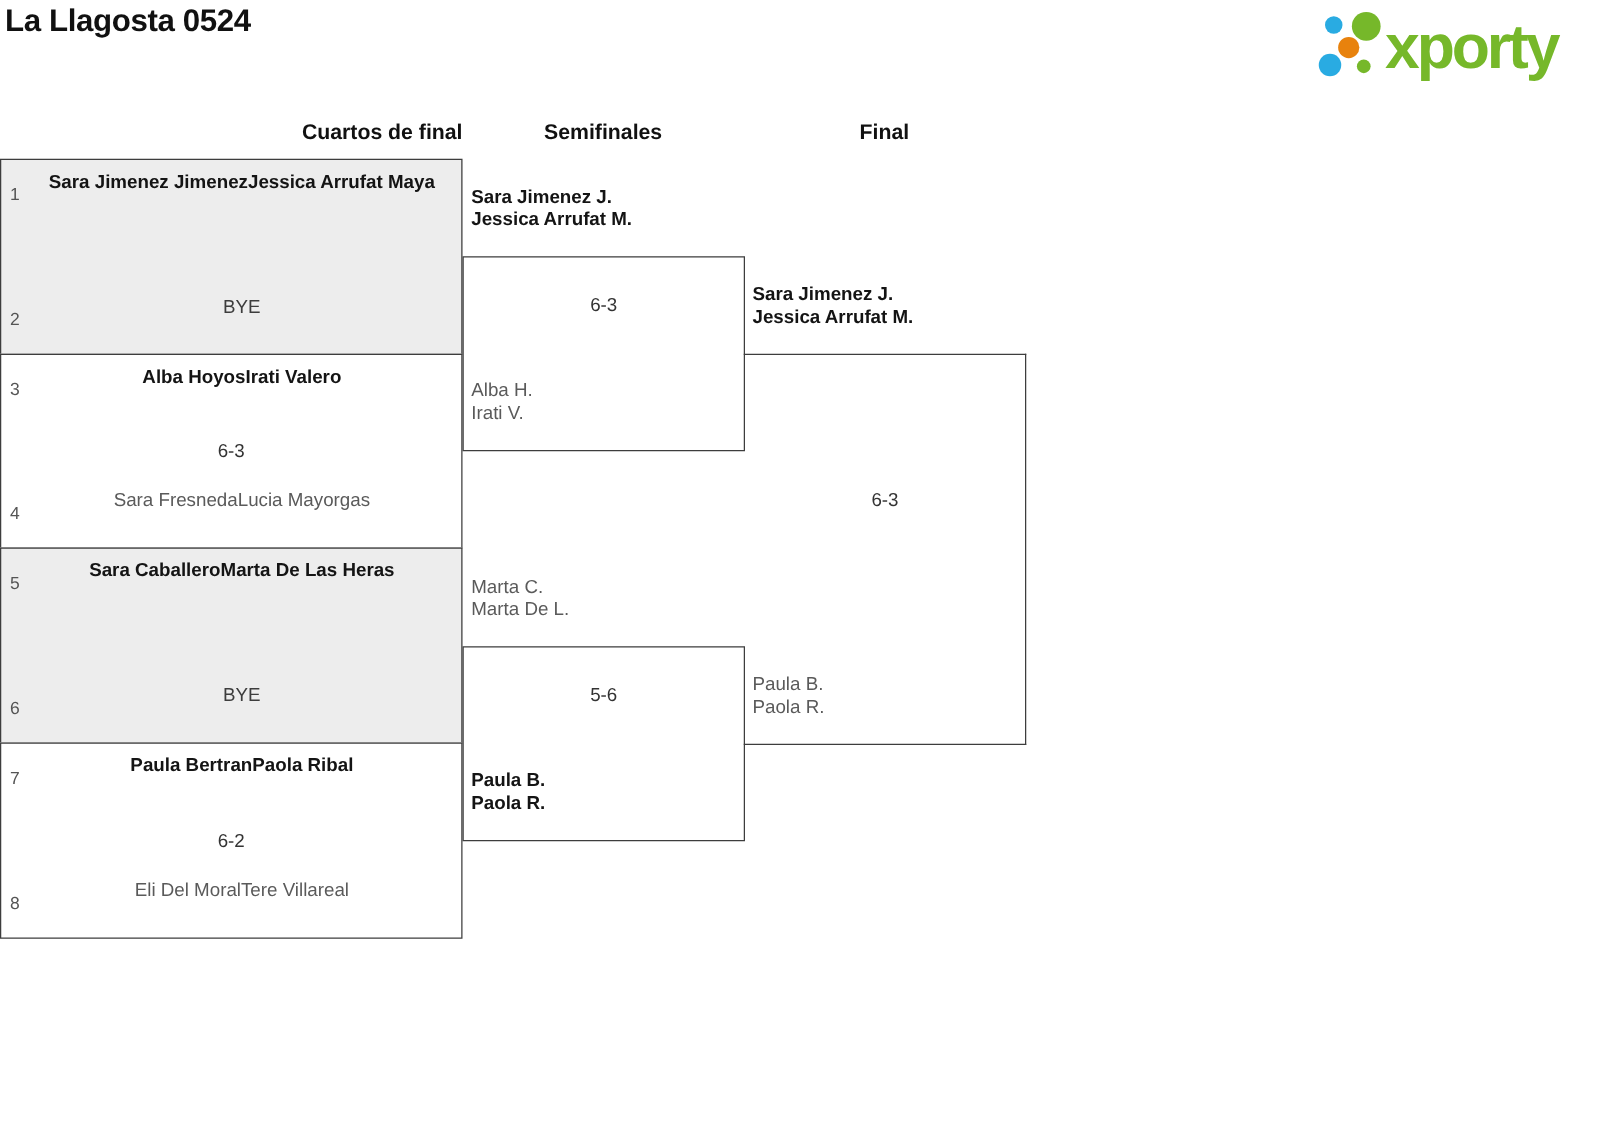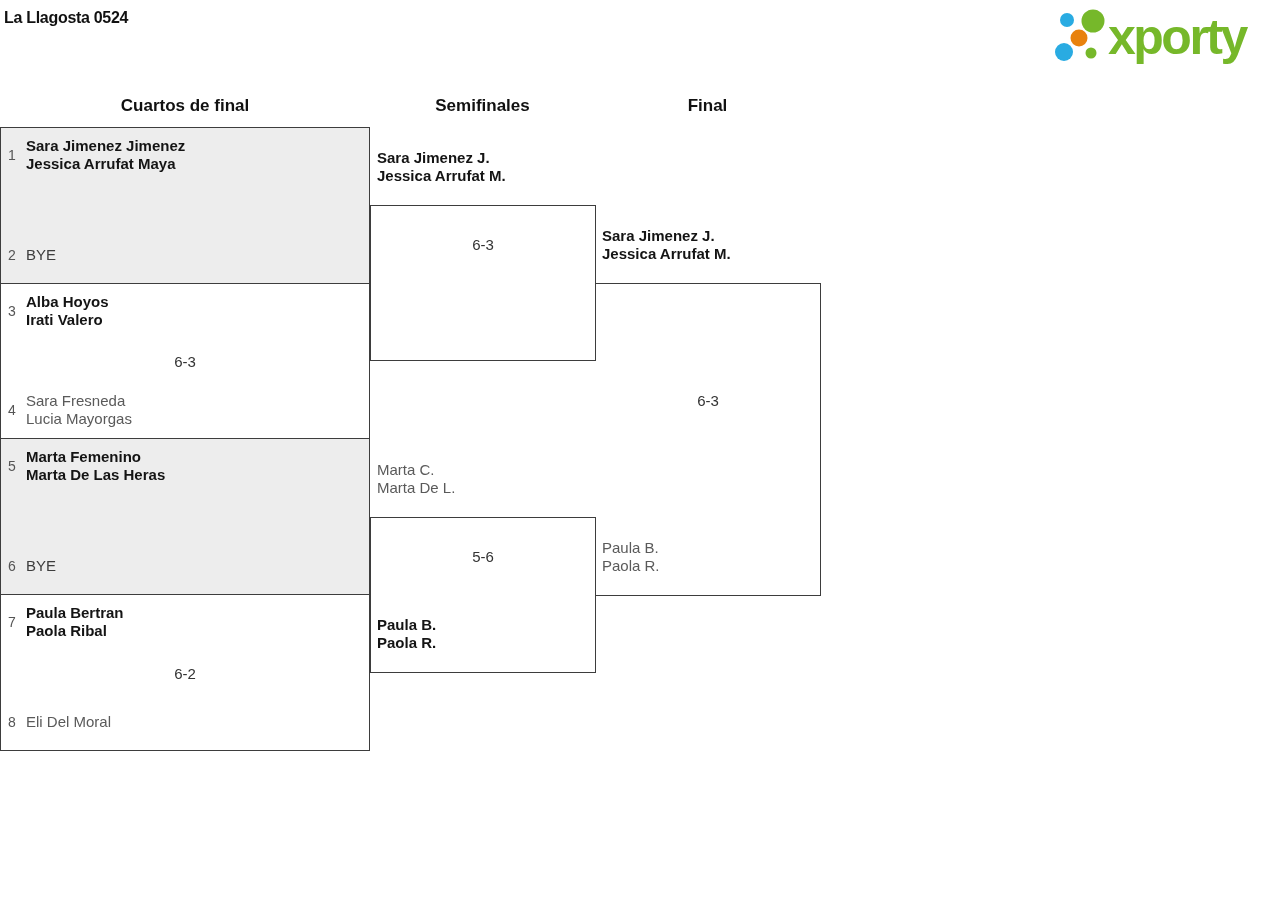--- a/index.html
+++ b/index.html
@@ -1,41 +1,41 @@
 <!DOCTYPE html>
 <html><head>
 <meta charset="utf-8">
 <style>
   html,body{margin:0;padding:0;background:#fff;}
   body{font-family:"Liberation Sans","DejaVu Sans",sans-serif;}
   #canvas{position:relative;width:1280px;height:916px;background:#fff;overflow:hidden;}
 
   
-  .page-title{position:absolute;left:4px;top:1px;font-size:16px;line-height:33px;
+  .page-title{position:absolute;left:4px;top:1px;font-size:25px;line-height:33px;
               font-weight:700;color:#111;letter-spacing:-0.3px;}
   .logo{position:absolute;left:1048px;top:4px;width:232px;height:64px;}
 
   
   .round-header{position:absolute;top:96px;height:24px;text-align:center;
                 font-size:17px;font-weight:700;color:#111;}
-  .rh-1{left:0;width:370px;}
+  .rh-1{left:0;width:370px;text-align:right;}
   .rh-2{left:370px;width:225px;}
   .rh-3{left:595px;width:225px;}
 
   
   .match-qf{position:absolute;left:0;width:370px;border:1px solid #3d3d3d;
             box-sizing:border-box;background:#fff;}
   .match-qf.shaded{background:#ededed;}
   .qf-1{top:127px;height:157px;}
   .qf-2{top:283px;height:156px;}
   .qf-3{top:438px;height:157px;}
   .qf-4{top:594px;height:157px;}
 
   .team-block{position:absolute;left:25px;right:8px;height:36px;display:flex;
-              flex-direction:column;justify-content:center;}
+              flex-direction:row;justify-content:center;}
   .team-block.top{top:9px;}
   .team-block.bottom{bottom:10px;}
   .team-line{font-size:15px;line-height:18px;white-space:nowrap;}
   .winner .team-line{font-weight:700;color:#141414;}
   .loser .team-line{font-weight:400;color:#5a5a5a;}
   .bye .team-line{font-weight:400;color:#3d3d3d;}
 
   .seed{position:absolute;left:0;width:22px;height:36px;display:flex;
         align-items:center;justify-content:center;font-size:14px;color:#555;}
   .seed.top{top:9px;}
@@ -109,54 +109,59 @@
     <div class="seed bottom">4</div>
     <div class="team-block bottom loser">
       <div class="team-line">Sara Fresneda</div>
       <div class="team-line">Lucia Mayorgas</div>
     </div>
   </div>
 
   <div class="match-qf qf-3 shaded">
     <div class="seed top">5</div>
     <div class="team-block top winner">
-      <div class="team-line">Marta Femenino</div>
+      <div class="team-line">Sara Caballero</div>
       <div class="team-line">Marta De Las Heras</div>
     </div>
     <div class="qf-score"></div>
     <div class="seed bottom">6</div>
     <div class="team-block bottom bye">
       <div class="team-line">BYE</div>
       <div class="team-line"></div>
     </div>
   </div>
 
   <div class="match-qf qf-4">
     <div class="seed top">7</div>
     <div class="team-block top winner">
       <div class="team-line">Paula Bertran</div>
       <div class="team-line">Paola Ribal</div>
     </div>
     <div class="qf-score">6-2</div>
     <div class="seed bottom">8</div>
     <div class="team-block bottom loser">
       <div class="team-line">Eli Del Moral</div>
+      <div class="team-line">Tere Villareal</div>
     </div>
   </div>
 
   <div class="match-line-box sf-1"></div>
   <div class="match-line-box sf-2"></div>
 
   <div class="match-line-box final-box"></div>
 
   <div class="adv-label winner" style="left:377px;top:149px;">
     <div class="team-line">Sara Jimenez J.</div>
     <div class="team-line">Jessica Arrufat M.</div>
   </div>
   <div class="score-label sc-sf" style="top:236px;">6-3</div>
+  <div class="adv-label loser" style="left:377px;top:304px;">
+    <div class="team-line">Alba H.</div>
+    <div class="team-line">Irati V.</div>
+  </div>
 
   <div class="adv-label loser" style="left:377px;top:461px;">
     <div class="team-line">Marta C.</div>
     <div class="team-line">Marta De L.</div>
   </div>
   <div class="score-label sc-sf" style="top:548px;">5-6</div>
   <div class="adv-label winner" style="left:377px;top:616px;">
     <div class="team-line">Paula B.</div>
     <div class="team-line">Paola R.</div>
   </div>

